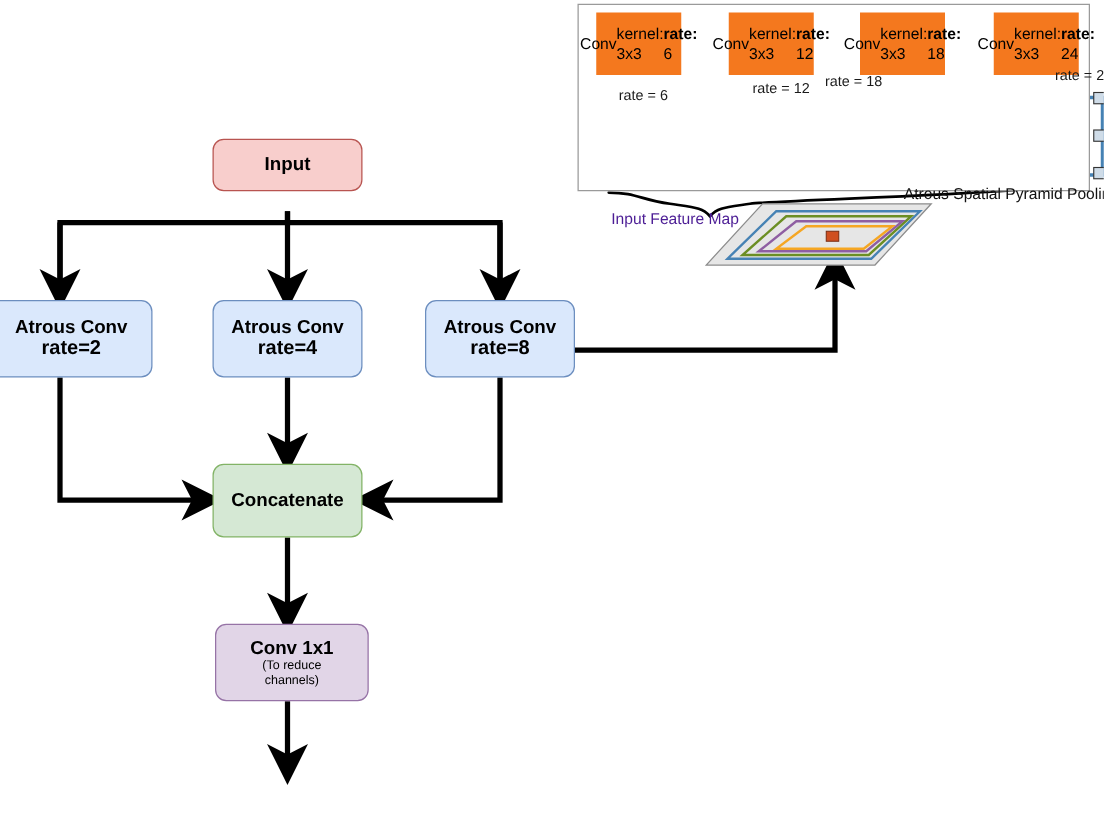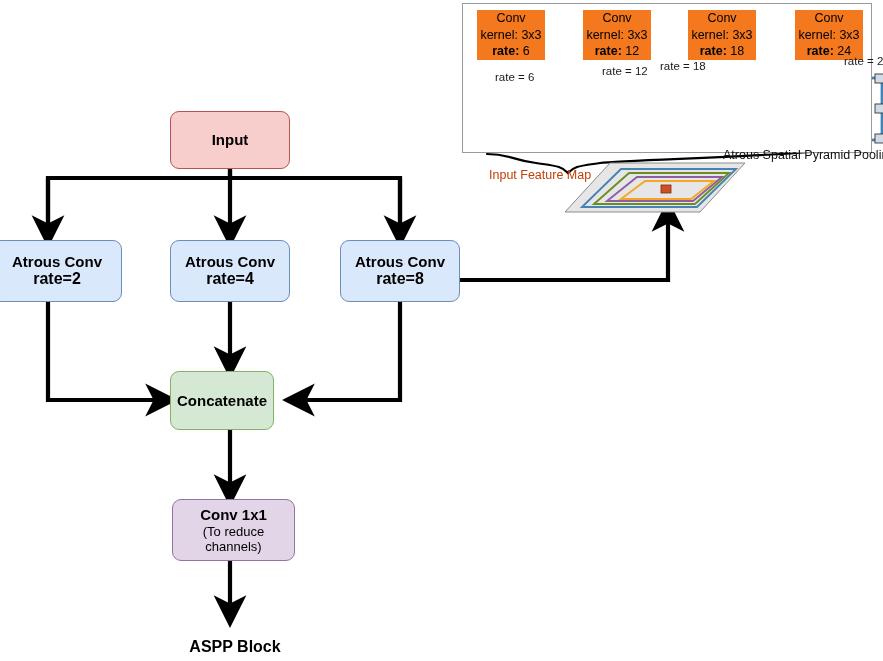--- a/index.html
+++ b/index.html
@@ -6,57 +6,57 @@
   body{width:883px;height:661px;position:relative;overflow:hidden;
        font-family:"Liberation Sans",sans-serif;color:#000;}
   .canvas{position:absolute;left:0;top:0;width:883px;height:661px;}
   svg.layer{position:absolute;left:0;top:0;width:883px;height:661px;overflow:visible;}
 
   .node{position:absolute;box-sizing:border-box;border-radius:9px;
         display:flex;flex-direction:column;align-items:center;justify-content:center;
         text-align:center;line-height:1.16;}
   .node .t1{font-weight:bold;font-size:15px;}
   .node .t2{font-size:16px;font-weight:bold;}
-  .node .t3{font-size:13px;font-weight:normal;}
-
-  #node-input{left:170px;top:111px;width:120px;height:58px;
+  .node .t3{font-size:10px;font-weight:normal;}
+
+  #node-input{left:170px;top:111px;width:120px;height:42px;
       background:#f8cecc;border:1.6px solid #b85450;}
   #node-atrous-1{left:-8px;top:240px;width:130px;height:62px;
       background:#dae8fc;border:1.6px solid #6c8ebf;}
   #node-atrous-2{left:170px;top:240px;width:120px;height:62px;
       background:#dae8fc;border:1.6px solid #6c8ebf;}
   #node-atrous-3{left:340px;top:240px;width:120px;height:62px;
       background:#dae8fc;border:1.6px solid #6c8ebf;}
-  #node-concat{left:170px;top:371px;width:104px;height:59px;
+  #node-concat{left:170px;top:371px;width:120px;height:59px;
       background:#d5e8d4;border:1.6px solid #82b366;}
   #node-conv1x1{left:172px;top:499px;width:123px;height:62px;
       background:#e1d5e7;border:1.6px solid #9673a6;}
 
   #aspp-title{position:absolute;left:120px;top:638px;width:230px;text-align:center;
       font-size:16px;font-weight:bold;}
 
   #aspp-panel{position:absolute;left:462px;top:3px;width:410px;height:150px;
       background:#ffffff;border:1.2px solid #9a9a9a;box-sizing:border-box;}
 
   .convbox{position:absolute;background:#f4781e;box-sizing:border-box;
-      display:flex;flex-direction:column;align-items:center;justify-content:center;
+      display:flex;flex-direction:row;align-items:center;justify-content:center;
       font-size:12.5px;color:#000;line-height:1.32;}
   .convbox b{font-weight:bold;}
   #convbox-1{left:477px;top:10px;width:68px;height:50px;}
   #convbox-2{left:583px;top:10px;width:68px;height:50px;}
   #convbox-3{left:688px;top:10px;width:68px;height:50px;}
   #convbox-4{left:795px;top:10px;width:68px;height:50px;}
 
   .ratelbl{position:absolute;font-size:11.5px;color:#1a1a1a;white-space:nowrap;}
   #ratelbl-1{left:495px;top:71px;text-align:center;}
   #ratelbl-2{left:602px;top:65px;}
   #ratelbl-3{left:660px;top:60px;}
   #ratelbl-4{left:812px;top:55px;margin-left:32px;}
 
-  #featmap-label{position:absolute;left:489px;top:168px;font-size:12.5px;color:#c2410c;}
+  #featmap-label{position:absolute;left:489px;top:168px;font-size:12.5px;color:#4c1d95;}
   #aspp-label{position:absolute;left:723px;top:148px;font-size:12.5px;color:#111;white-space:nowrap;}
 </style>
 </head>
 <body>
 
 <div class="canvas">
 
   <svg class="layer">
     <defs>
       <marker id="ah" markerWidth="9" markerHeight="9" refX="4.4" refY="4.5" orient="auto" markerUnits="strokeWidth">
@@ -222,14 +222,13 @@
   <div class="node" id="node-concat">
     <span class="t1">Concatenate</span>
   </div>
 
   <div class="node" id="node-conv1x1">
     <span class="t1">Conv 1x1</span>
     <span class="t3">(To reduce</span>
     <span class="t3">channels)</span>
   </div>
 
-  <div id="aspp-title">ASPP Block</div>
 </div>
 
 </body></html>

